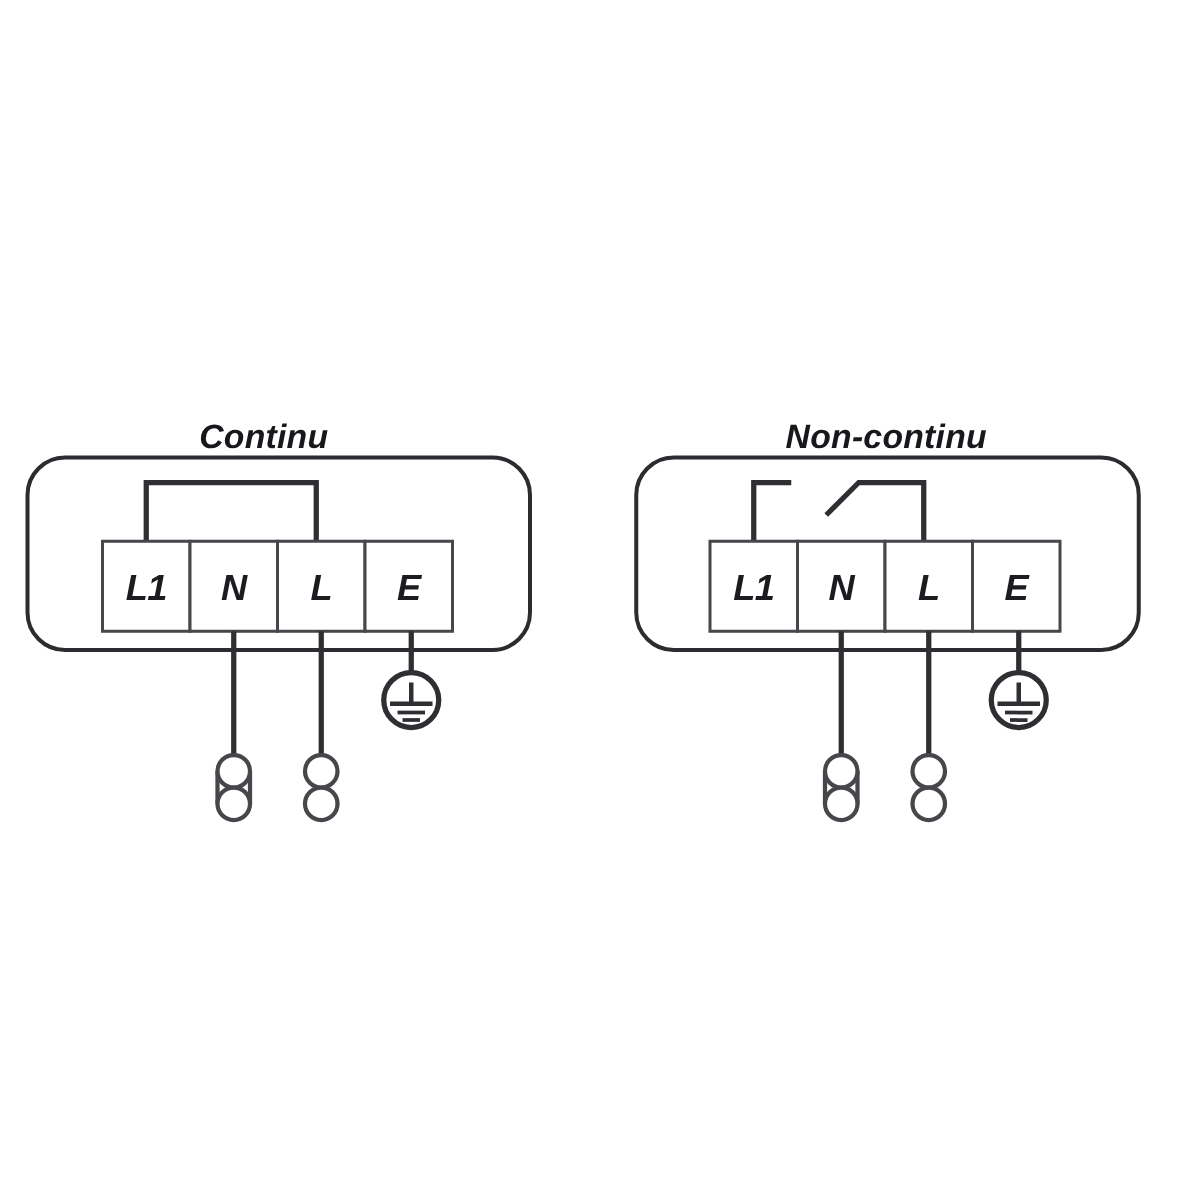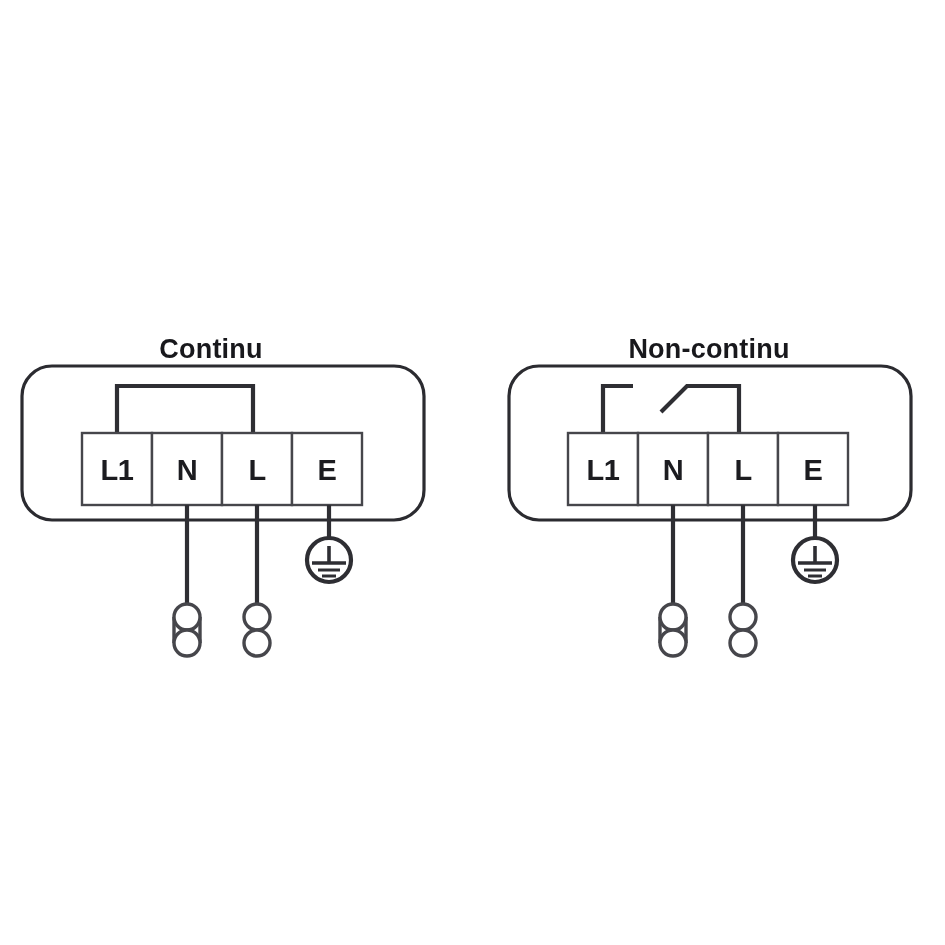--- a/index.html
+++ b/index.html
@@ -13,20 +13,21 @@
     font-family: "Liberation Sans", sans-serif;
     position: relative;
     overflow: hidden;
   }
   #stage {
     position: absolute;
     left: 0;
     top: 0;
     width: 945px;
     height: 945px;
+    font-style: italic;
   }
   svg.diagram-svg {
     position: absolute;
     left: 0;
     top: 0;
     width: 945px;
     height: 945px;
     display: block;
   }
   .title-text {

